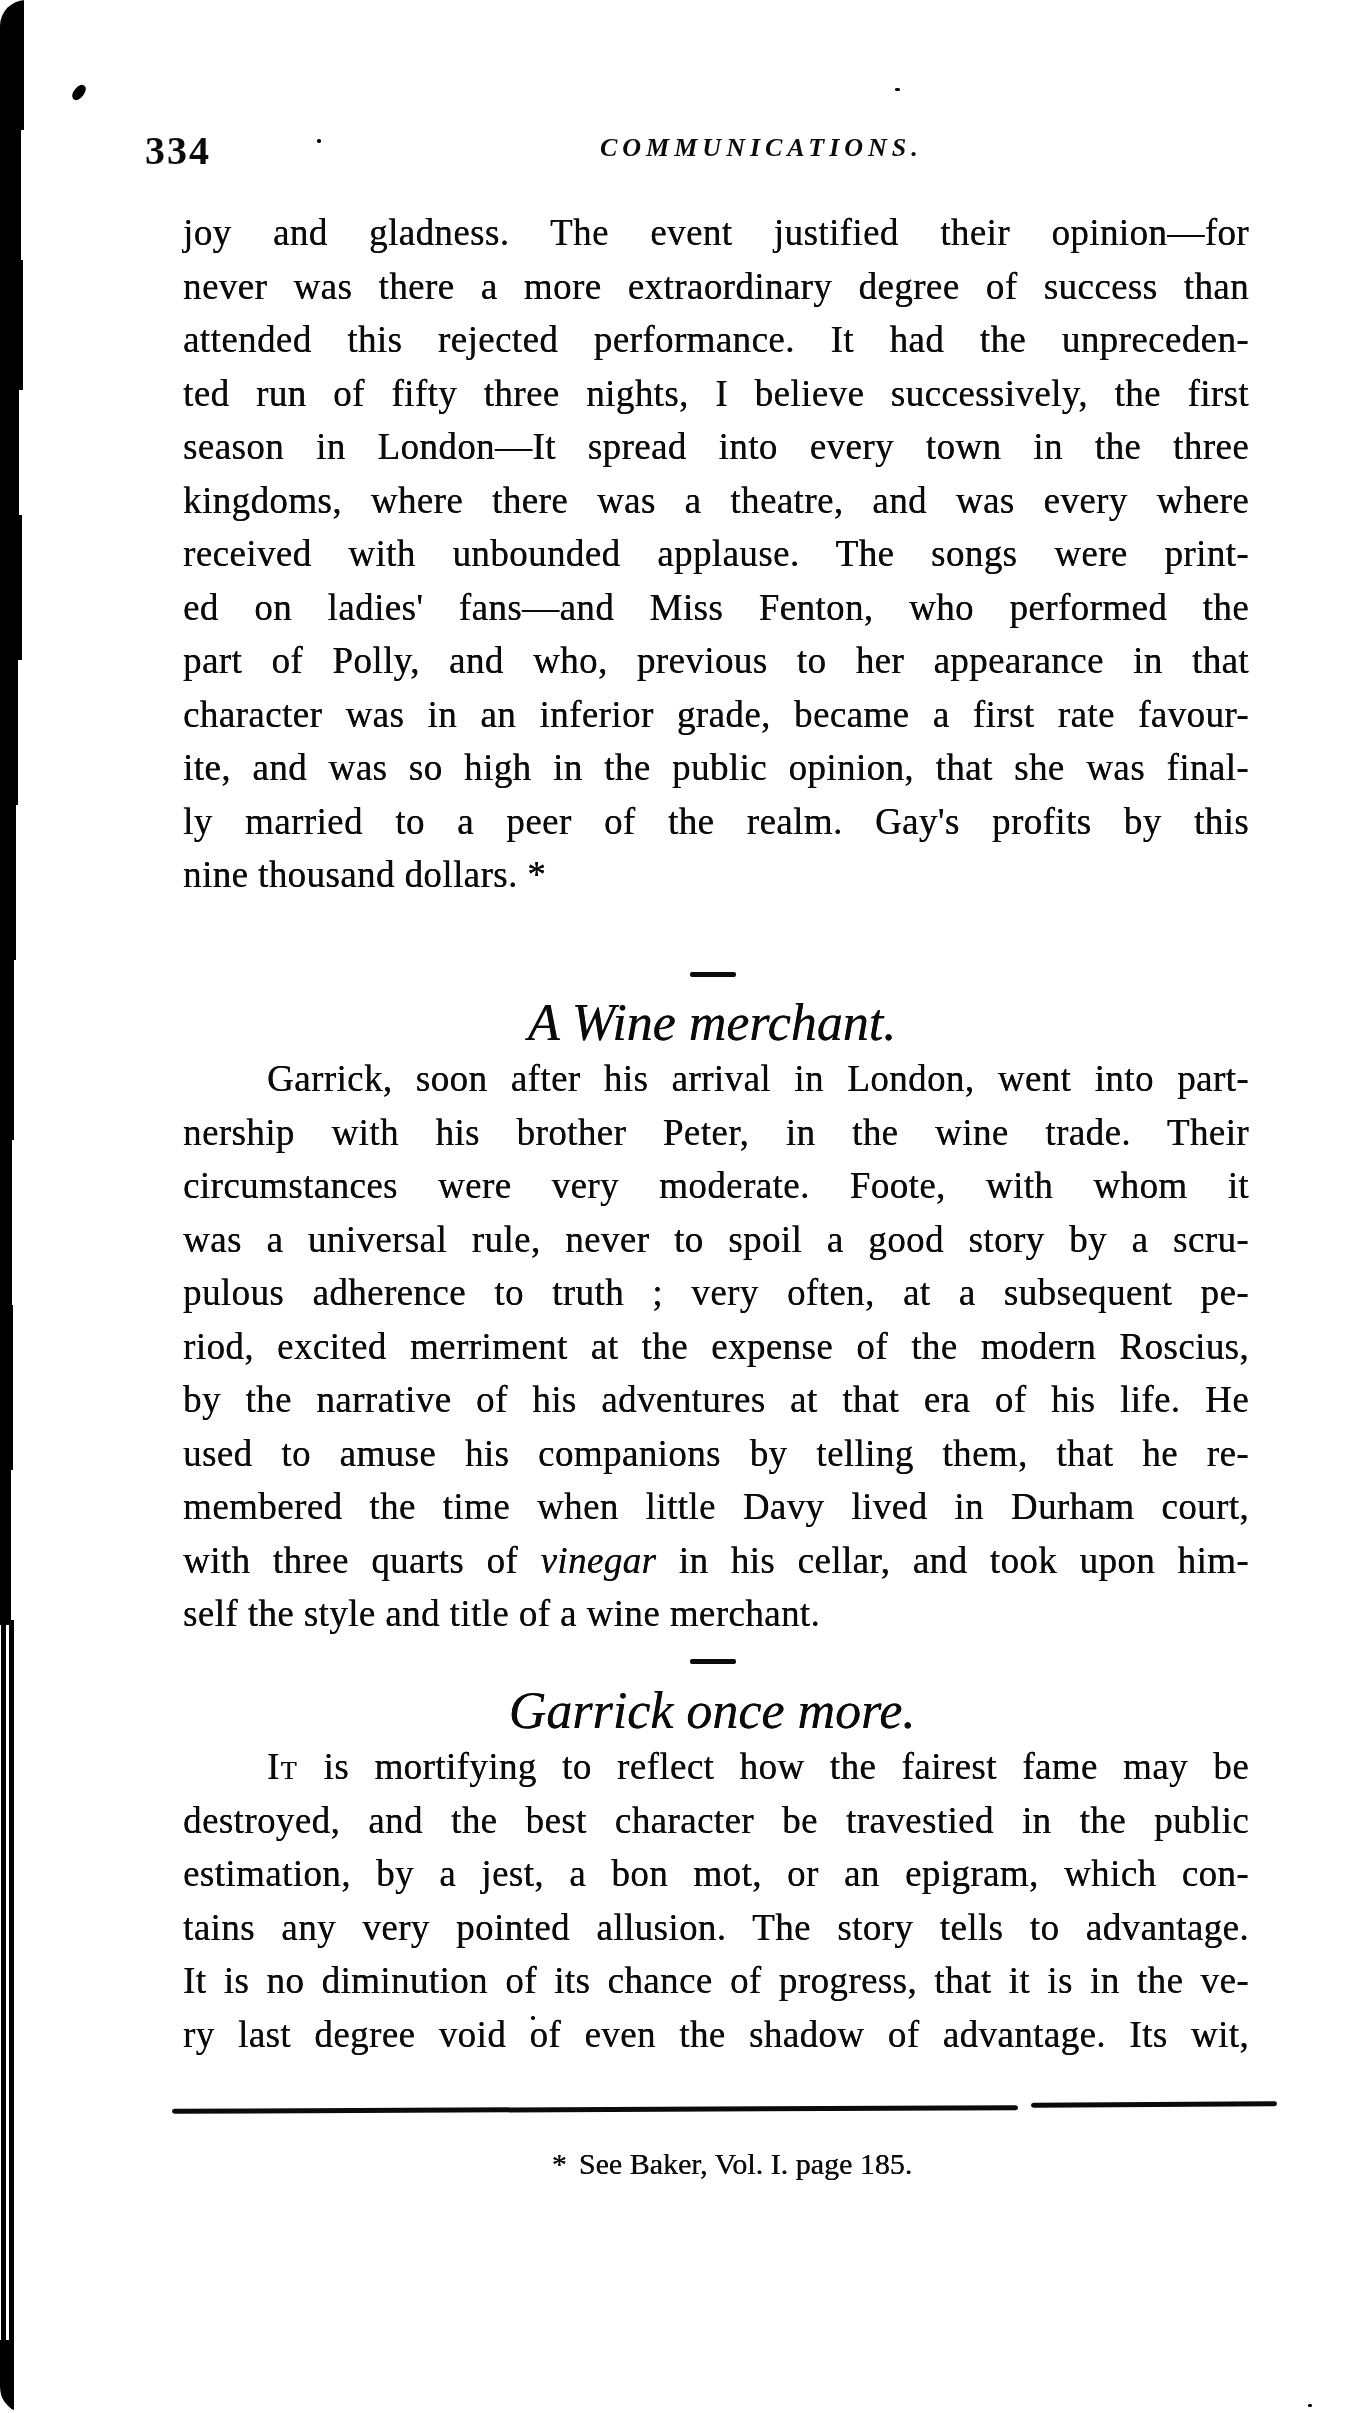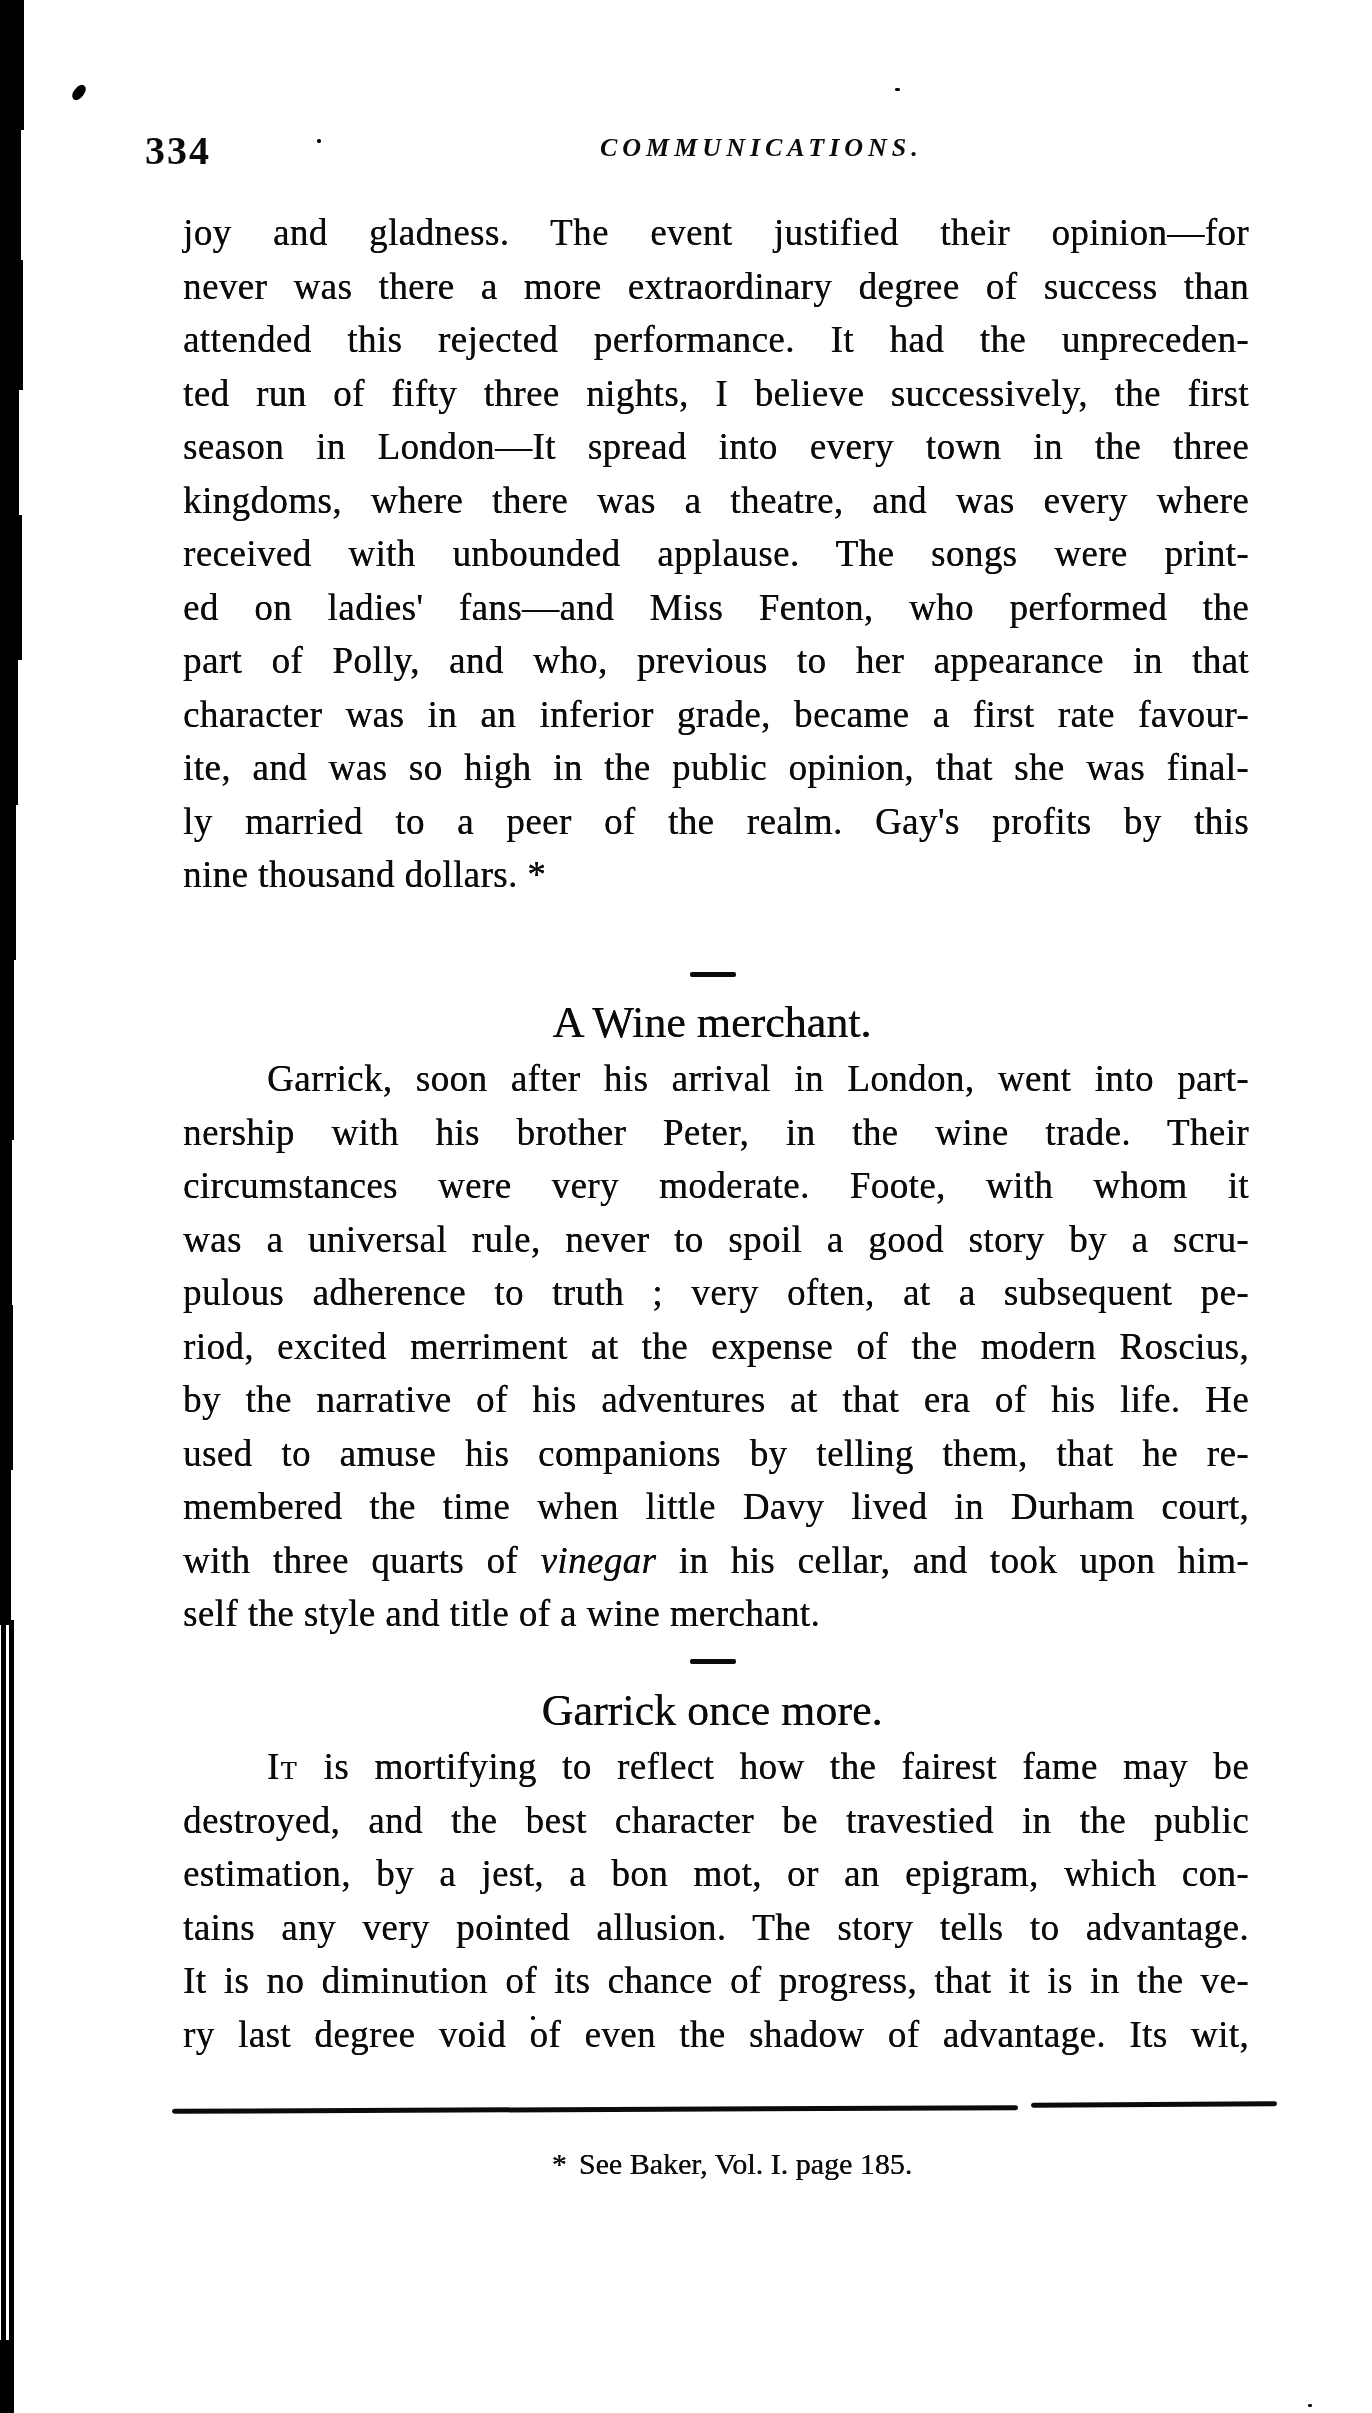--- a/index.html
+++ b/index.html
@@ -3,20 +3,21 @@
 <meta charset="utf-8">
 <style>
   html,body{margin:0;padding:0;background:#ffffff;}
   .page{
     position:relative;
     width:1372px;height:2413px;
     background:#ffffff;
     color:#0b0b0b;
     font-family:"Liberation Serif","DejaVu Serif",serif;
     overflow:hidden;
+    border-radius:26px;
   }
   
   .scan-edge i{position:absolute;left:0;display:block;background:#000;}
   .edge-line{position:absolute;background:#000;width:5px;}
   .speck{position:absolute;background:#000;border-radius:45%;}
   
   .page-number{
     position:absolute;left:145px;top:130px;
     font-size:40px;font-weight:700;line-height:42px;letter-spacing:2px;
   }
@@ -33,21 +34,21 @@
     text-shadow:0.3px 0 0 currentColor;
     white-space:normal;
     margin-left:40px;
   }
   .bodyline.short{text-align:left;text-align-last:left;}
   .bodyline.indent{text-indent:84px;}
   .em-inline{font-style:italic;}
   .sc{font-variant:small-caps;letter-spacing:1.5px;}
   .section-heading{
     position:absolute;left:143px;width:1106px;
-    font-size:44px;line-height:46px;
+    font-size:52px;font-style:italic;line-height:46px;
     text-align:center;
     text-shadow:0.3px 0 0 currentColor;
     transform:translateX(16px);
   }
   .dash-divider{
     position:absolute;left:690px;width:46px;height:5px;
     background:#0b0b0b;border-radius:2px;
   }
   
   .rule{position:absolute;height:5px;background:#0b0b0b;border-radius:3px;}

